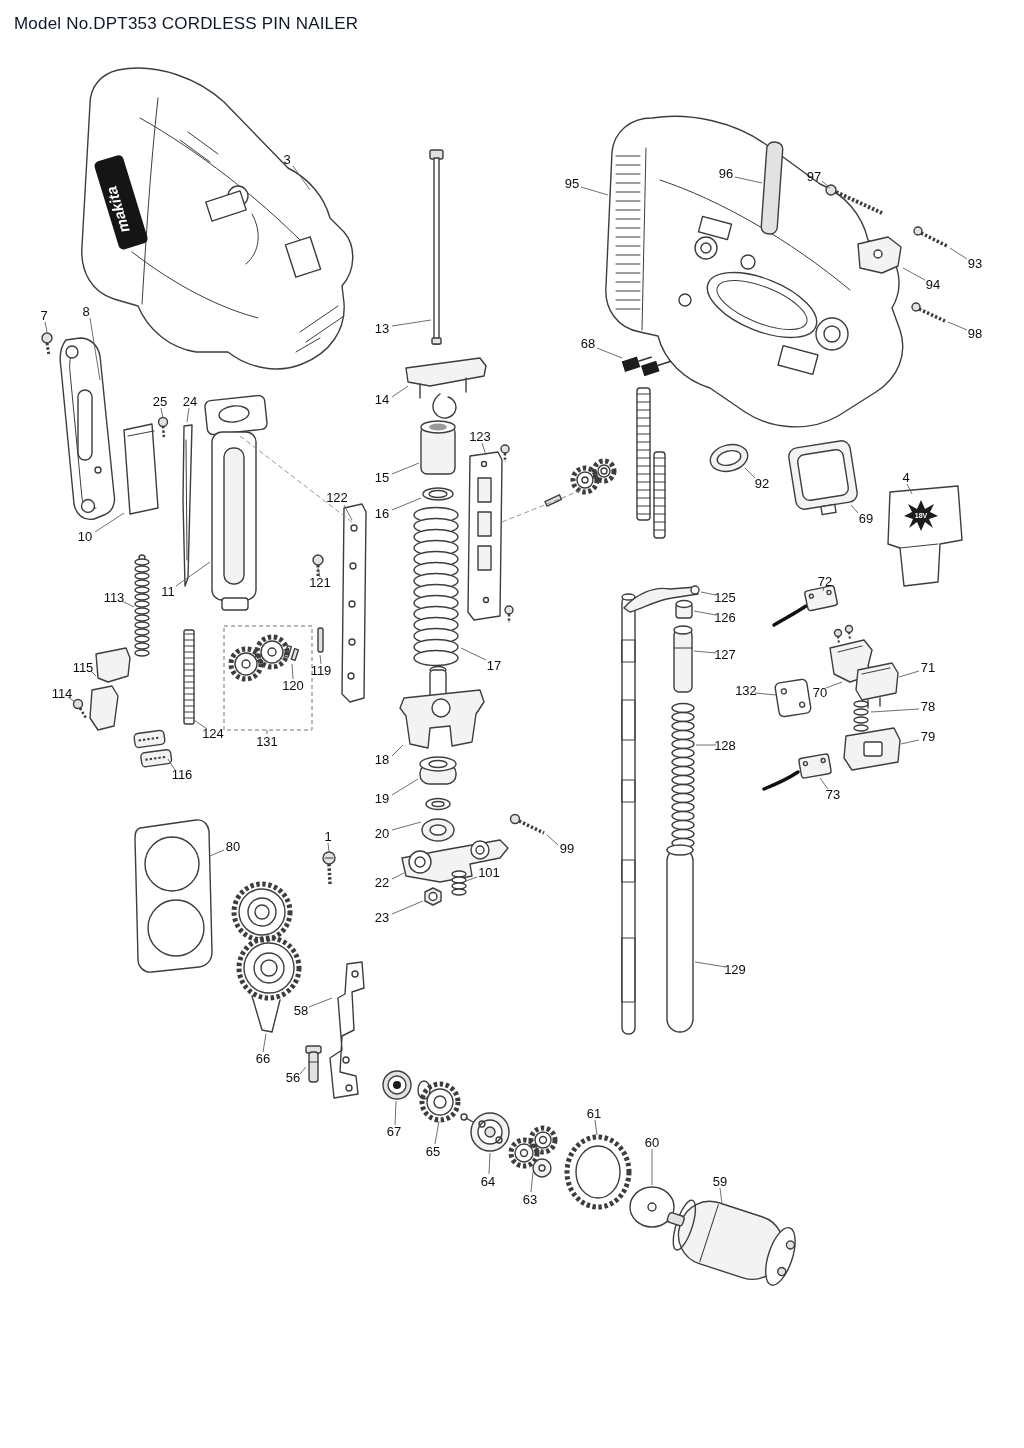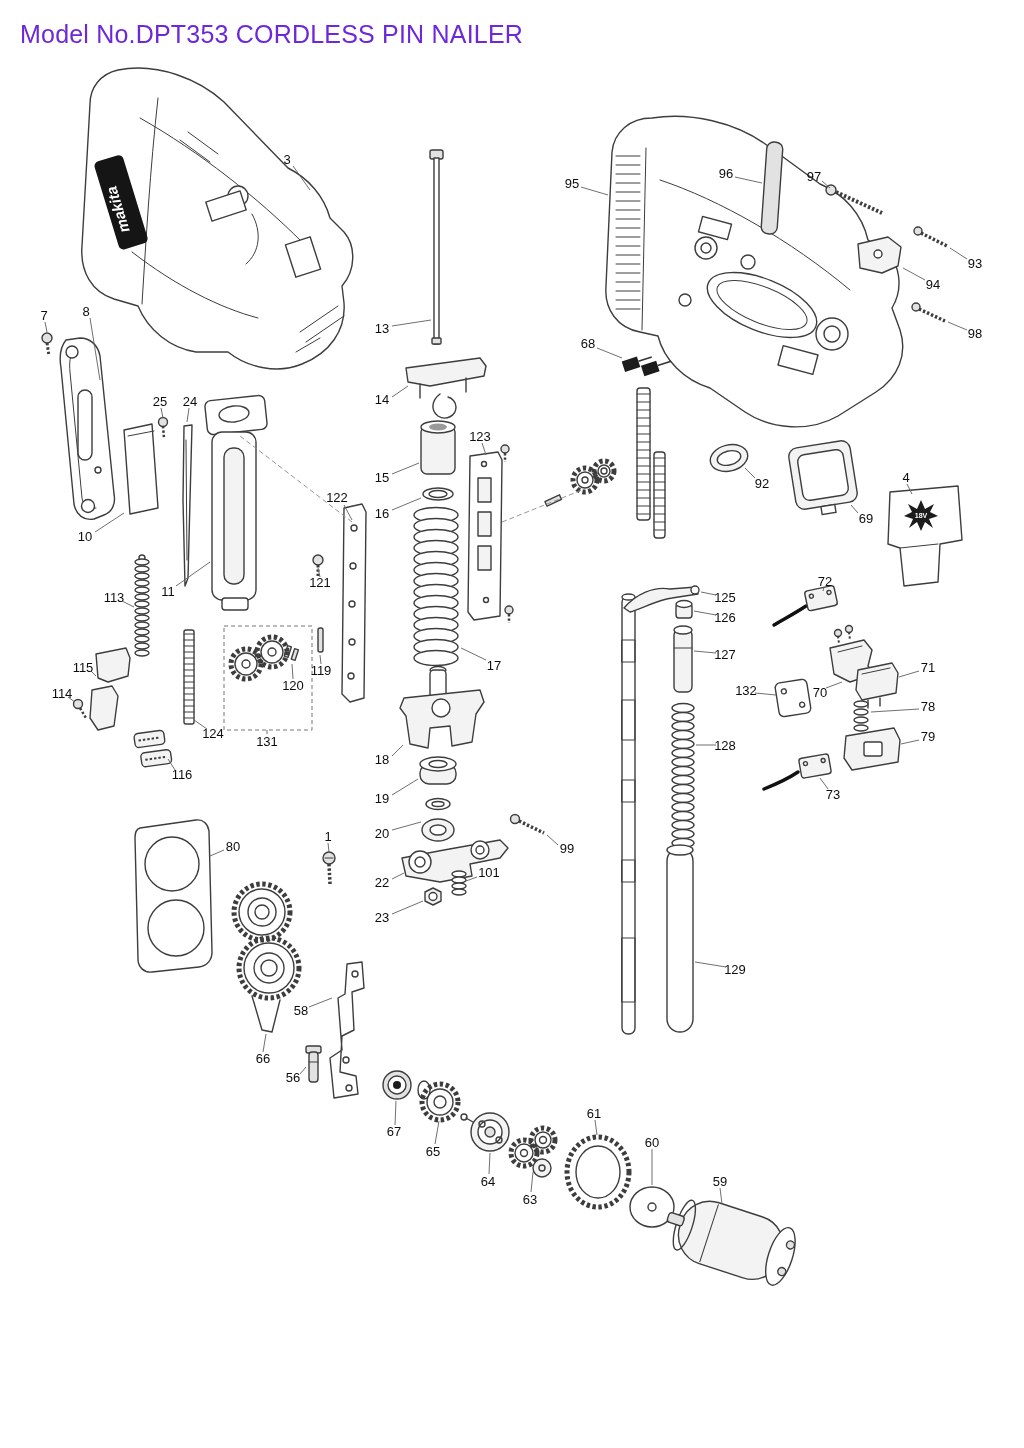--- a/index.html
+++ b/index.html
@@ -1,19 +1,19 @@
 <!DOCTYPE html>
 <html><head>
 <meta charset="utf-8">
 <style>
   html,body { margin:0; padding:0; background:#fff; }
   .page { position:relative; width:1024px; height:1448px; background:#fff; overflow:hidden;
           font-family:"Liberation Sans", sans-serif; }
-  .title { position:absolute; left:14px; top:14px; margin:6px; font-size:25px; font-weight:500;
-           color:#6d28d9; letter-spacing:.2px; font-family:"Liberation Sans", sans-serif; }
+  .title { position:absolute; left:14px; top:14px; margin:0; font-size:17px; font-weight:500;
+           color:#0f172a; letter-spacing:.2px; font-family:"Liberation Sans", sans-serif; }
   svg.diagram { position:absolute; left:0; top:0; }
 
   
   .ln   { fill:none; stroke:#3d3d3d; stroke-width:1.4; stroke-linejoin:round; stroke-linecap:round; }
   .thin { stroke-width:1; }
   .fw   { fill:#ffffff; }
   .fl   { fill:#f3f3f3; }
   .fg   { fill:#e2e2e2; }
   .fd   { fill:#1c1c1c; stroke:none; }
   .teeth{ stroke-width:5; stroke-dasharray:3.4 2.6; stroke-linecap:butt; }

